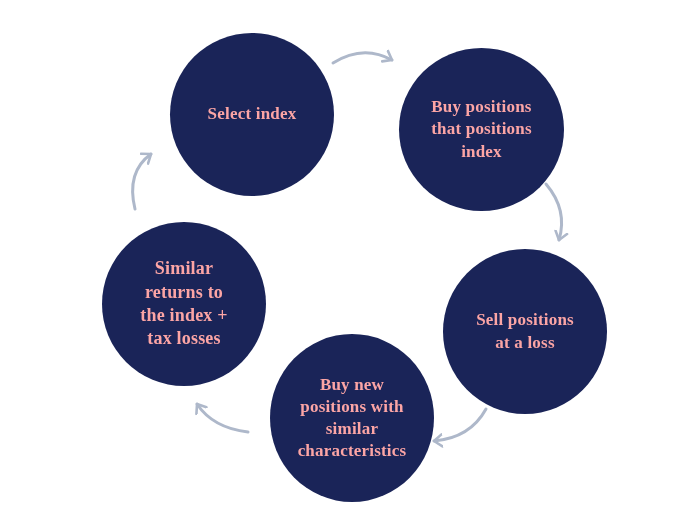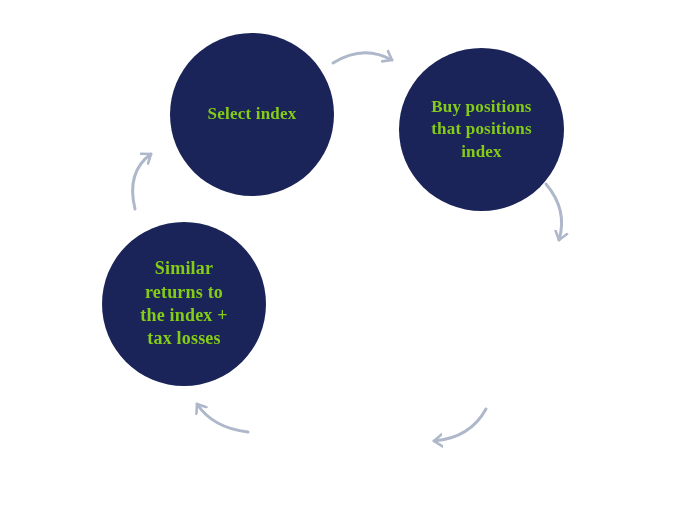--- a/index.html
+++ b/index.html
@@ -35,21 +35,21 @@
   .step {
     position: absolute;
     border-radius: 50%;
     background: #1a2458;
     display: flex;
     align-items: center;
     justify-content: center;
     text-align: center;
   }
   .step .label {
-    color: #84cc16;
+    color: #fca5a5;
     font-weight: bold;
     font-size: 17px;
     line-height: 1.3;
     white-space: pre-line;
     letter-spacing: 0.2px;
   }
   .step-1 { left: 170px; top: 33px;  width: 164px; height: 163px; }
   .step-2 { left: 399px; top: 48px;  width: 165px; height: 163px; }
   .step-3 { left: 443px; top: 249px; width: 164px; height: 165px; }
   .step-4 { left: 270px; top: 334px; width: 164px; height: 168px; }
@@ -77,21 +77,31 @@
   <div class="step step-1">
     <div class="label">Select index</div>
   </div>
 
   <div class="step step-2">
     <div class="label">Buy positions
 that positions
 index</div>
   </div>
 
+  <div class="step step-3">
+    <div class="label">Sell positions
+at a loss</div>
+  </div>
 
+  <div class="step step-4">
+    <div class="label">Buy new
+positions with
+similar
+characteristics</div>
+  </div>
 
   <div class="step step-5">
     <div class="label">Similar
 returns to
 the index +
 tax losses</div>
   </div>
 
 </div>
 

